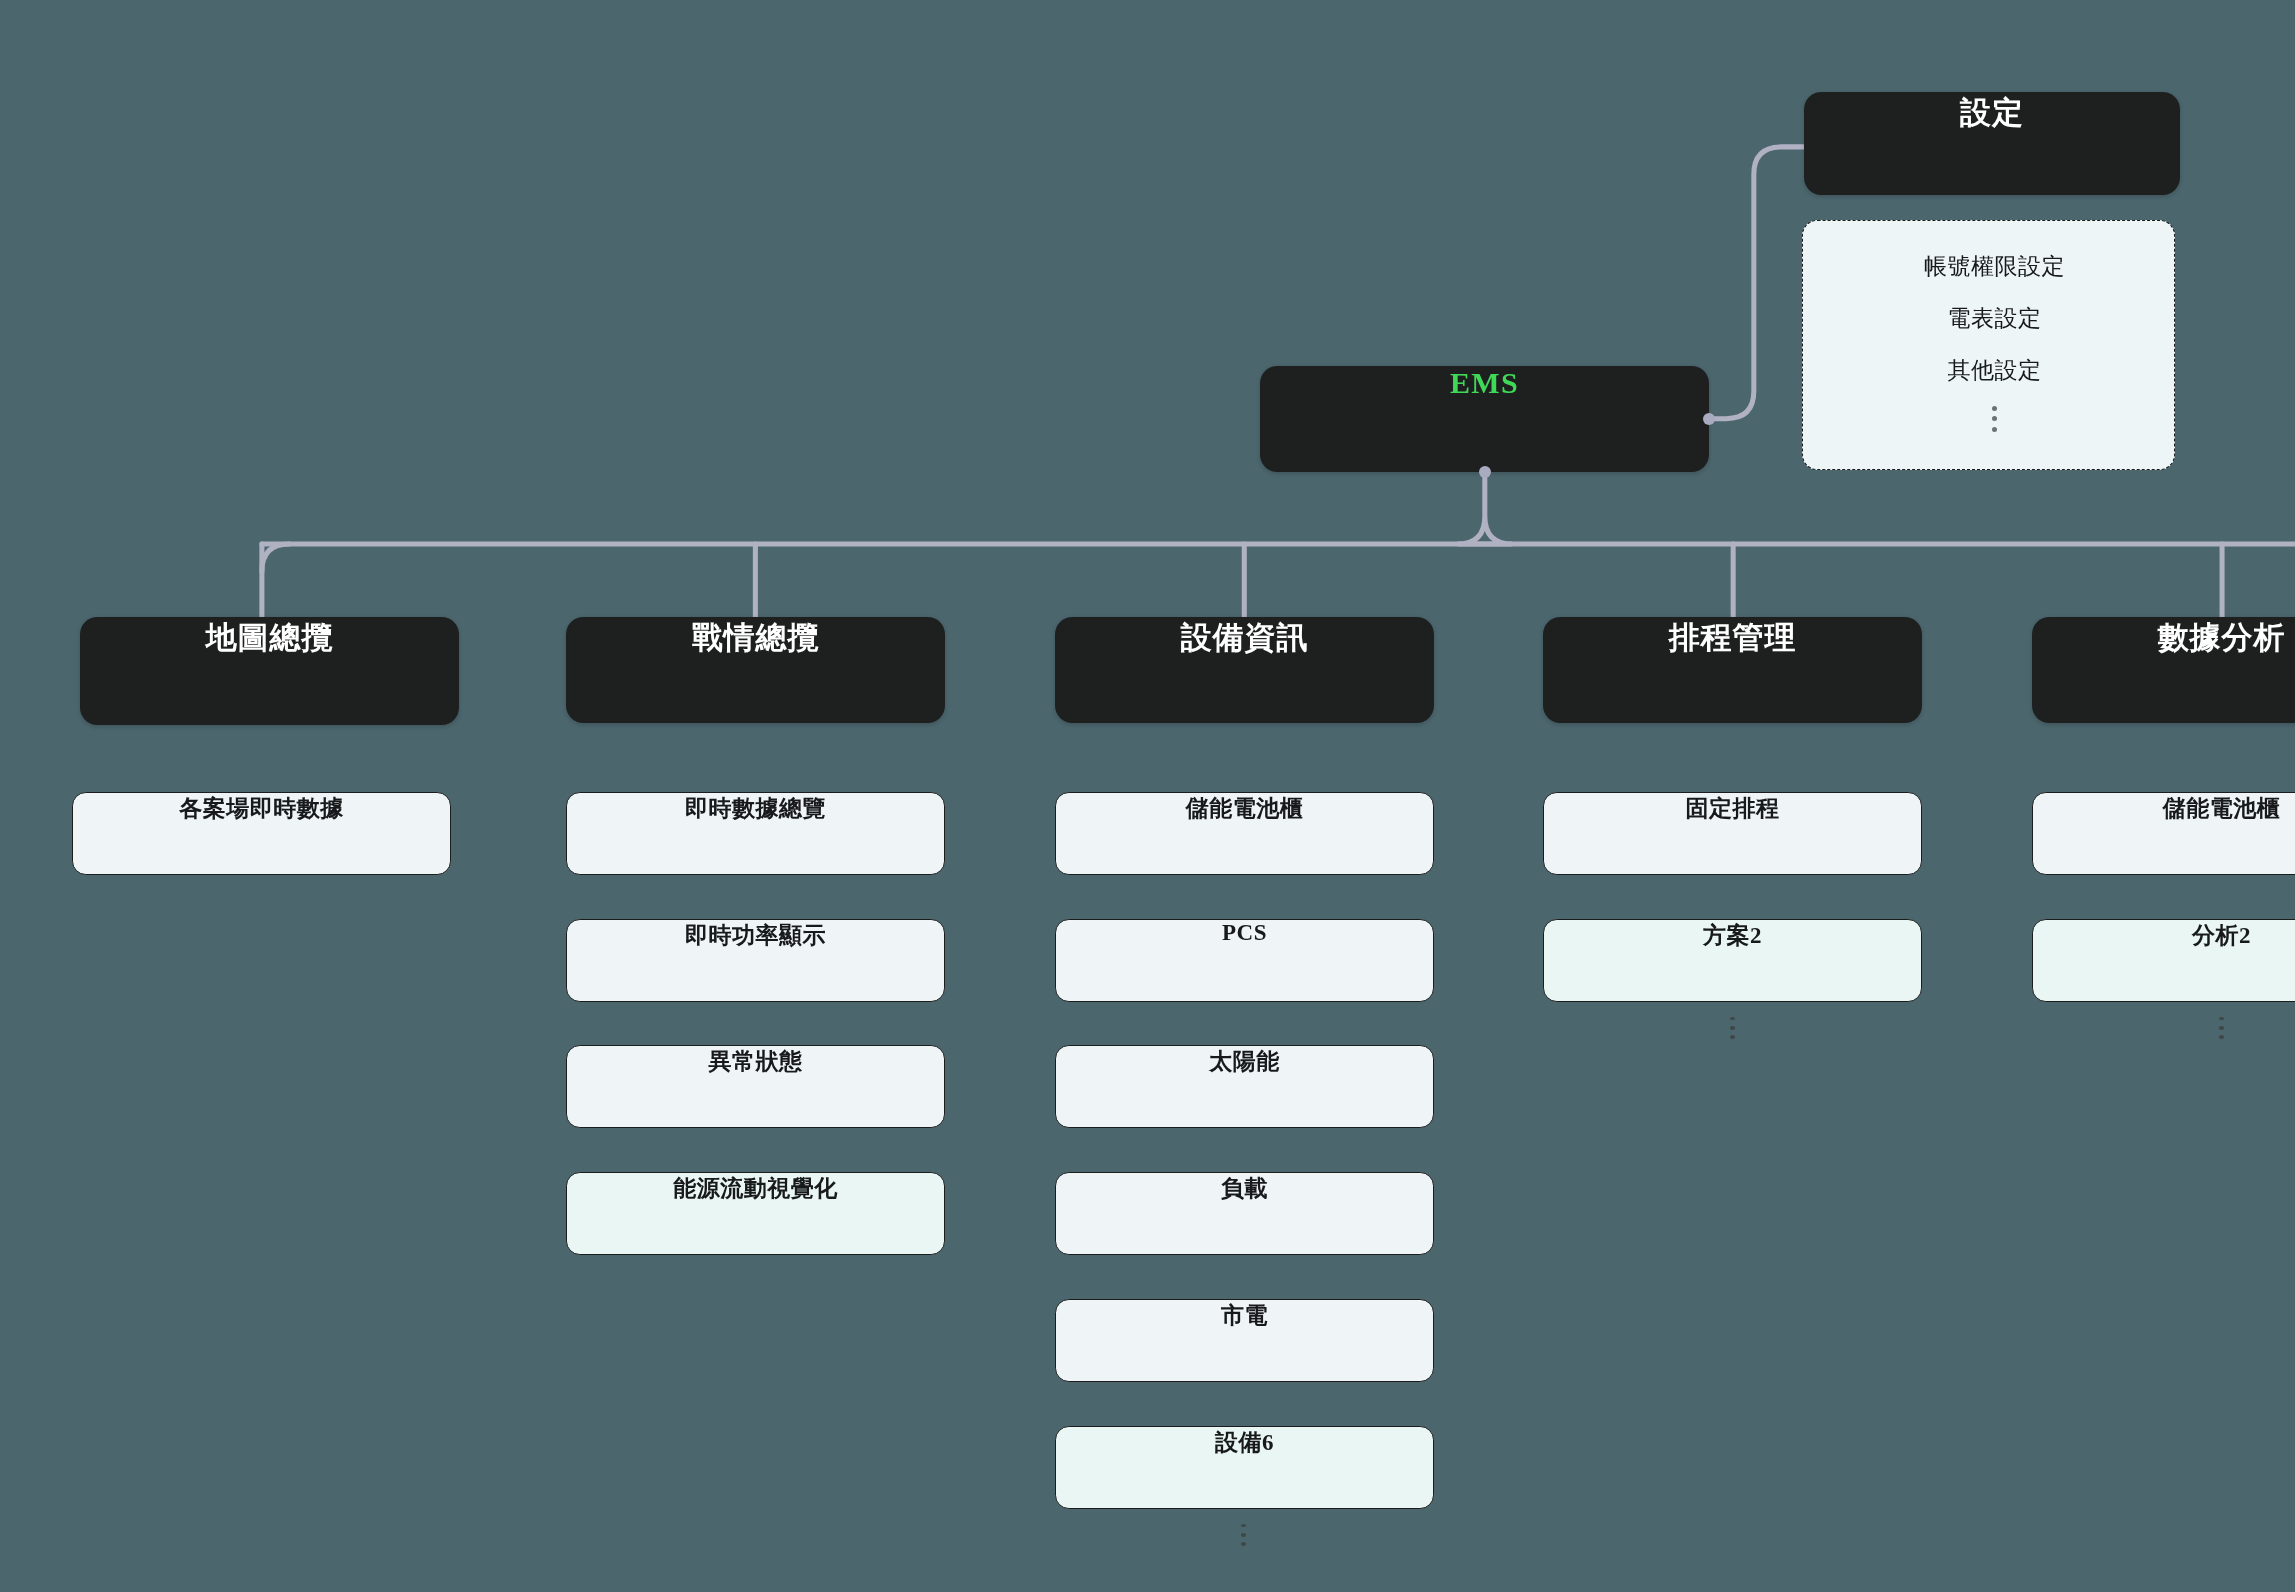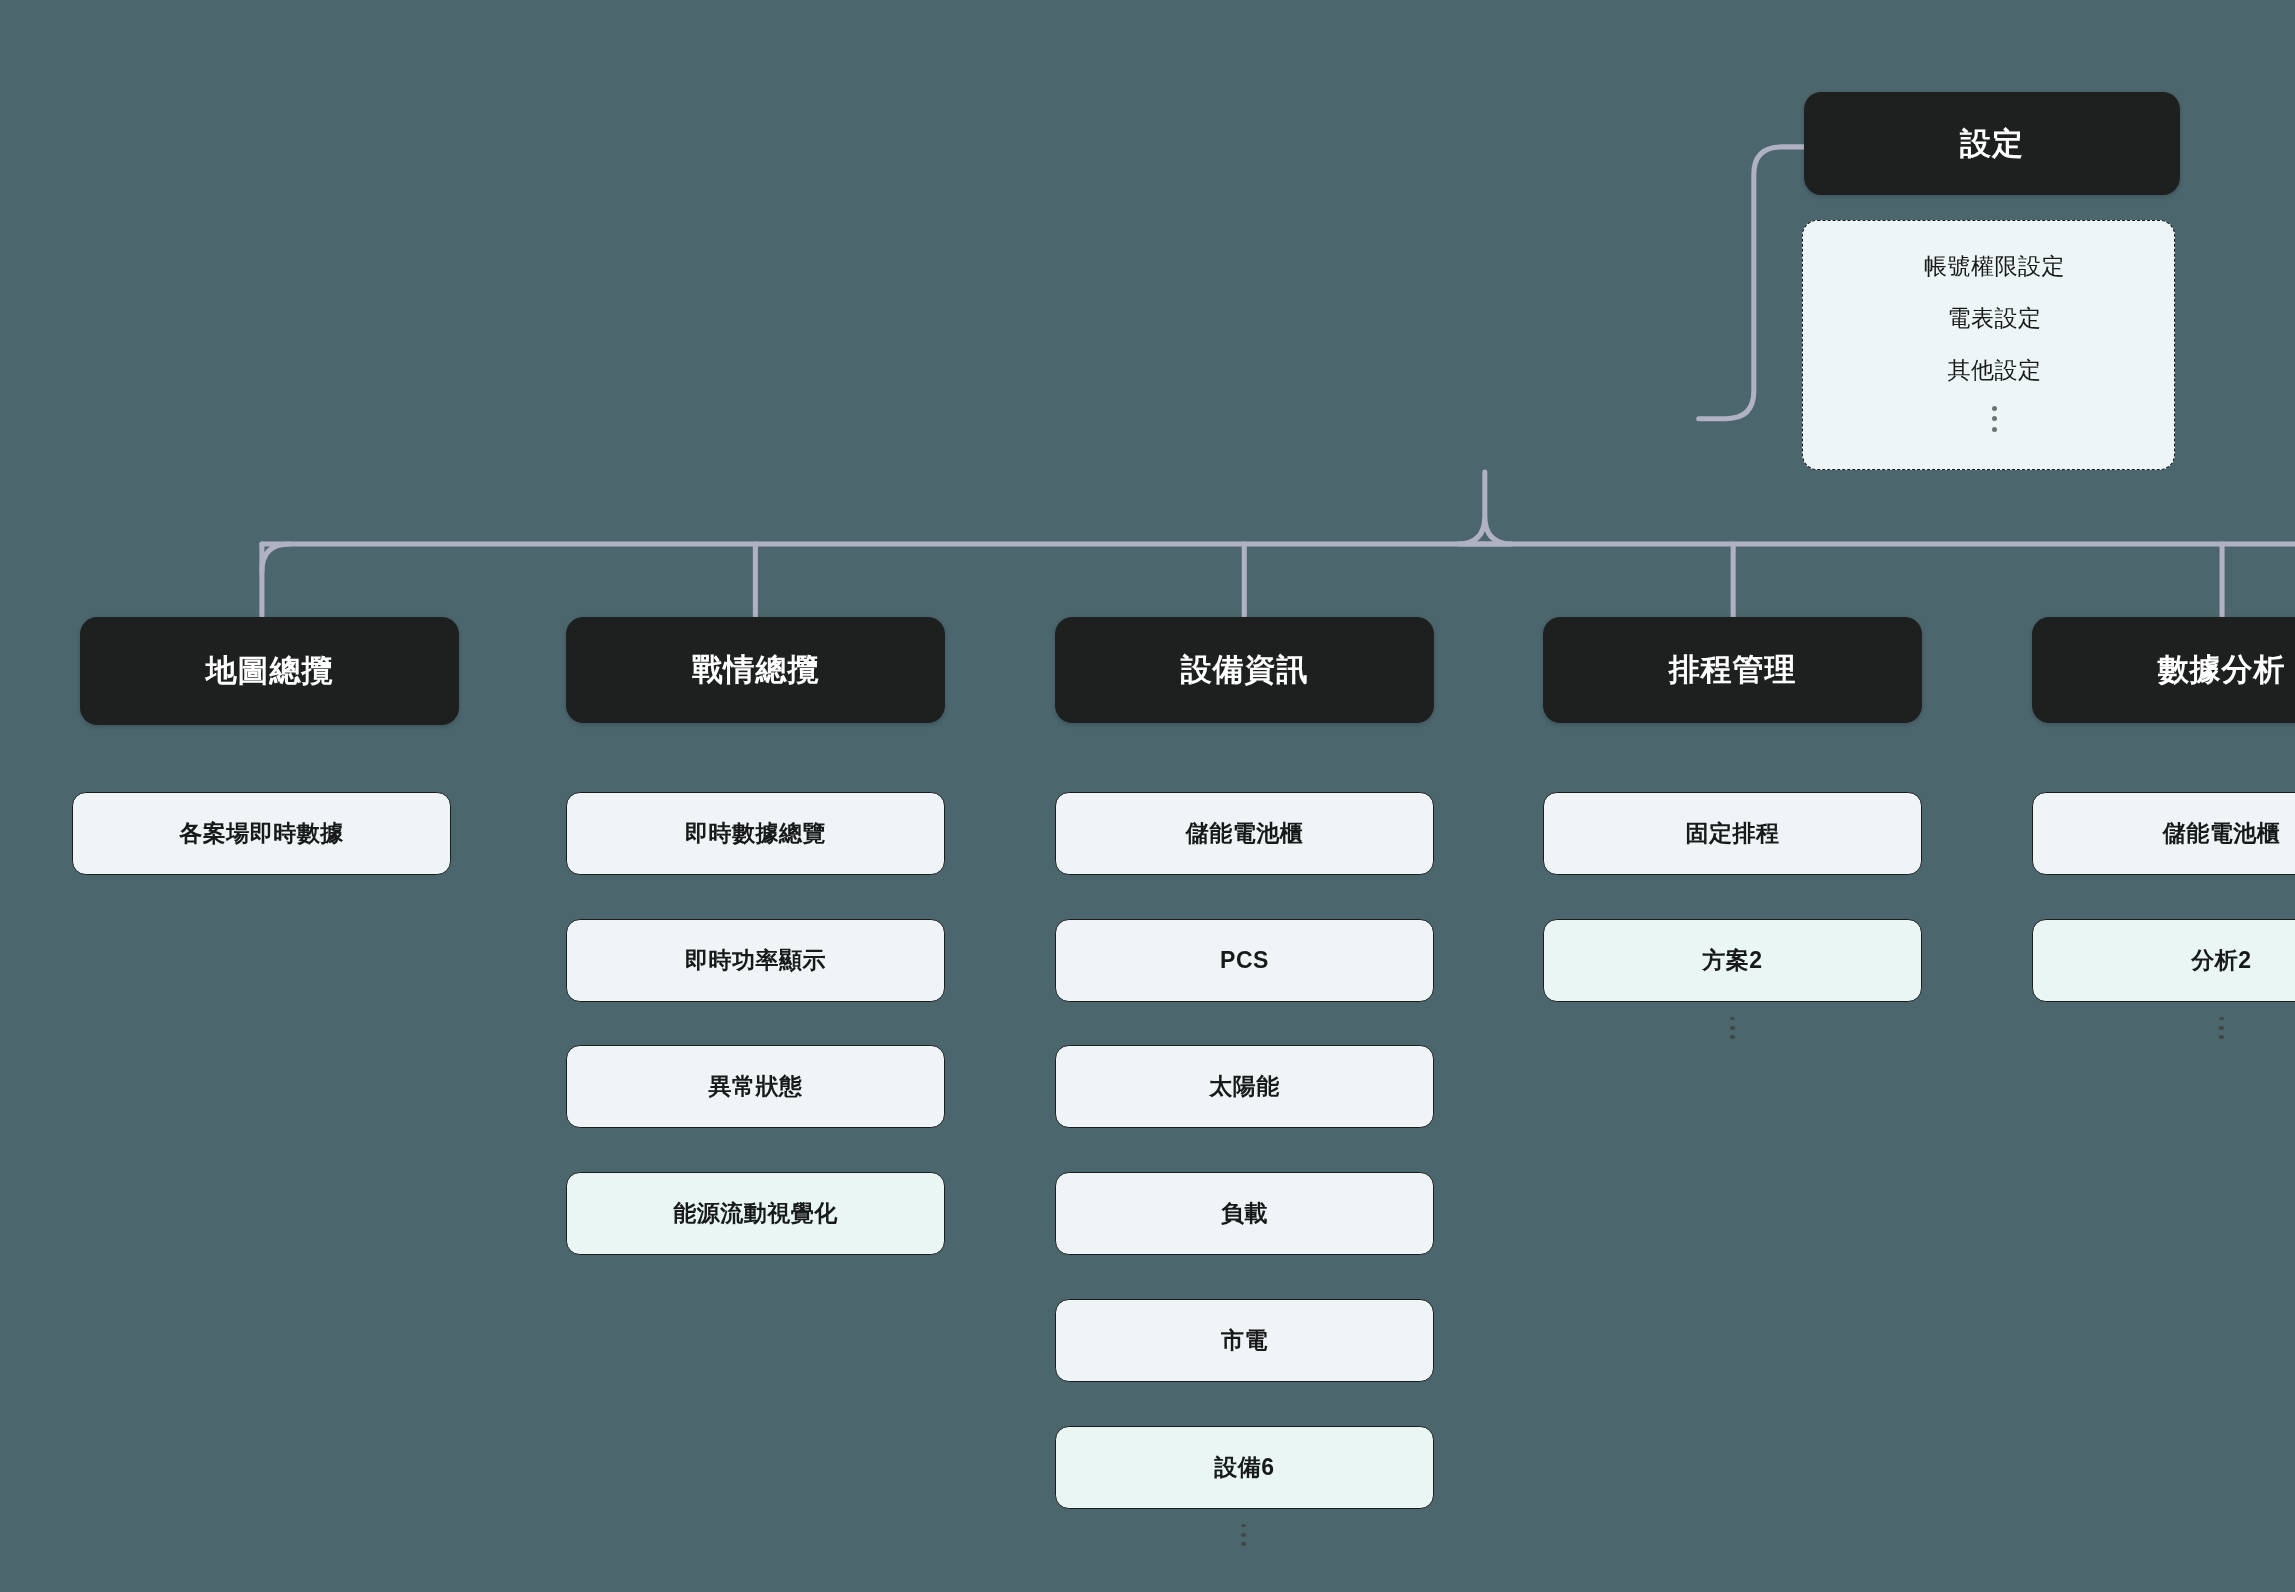--- a/index.html
+++ b/index.html
@@ -6,21 +6,21 @@
   body{
     width:2960px;height:1592px;
     background:#4c666e;
     font-family:"Liberation Sans","DejaVu Sans",sans-serif;
     overflow:hidden;position:relative;
   }
   #canvas{position:absolute;inset:0;}
   #edges{position:absolute;left:0;top:0;width:2960px;height:1592px;pointer-events:none;}
 
   
-  .node{position:absolute;box-sizing:border-box;display:flex;align-items:center;justify-content:center;}
+  .node{position:absolute;box-sizing:border-box;display:flex;align-items:flex-start;justify-content:center;font-family:Liberation Serif, serif;}
 
   .dark-node{
     background:#1e2020;border-radius:17.4px;color:#ffffff;
     font-size:31px;font-weight:bold;letter-spacing:0.9px;
     box-shadow:0 1.8px 4.6px rgba(0,0,0,.18);
   }
   .dark-node.root{color:#3fd957;font-size:30px;letter-spacing:1.4px;}
 
   .card{
     background:#eff5f7;border:1.4px solid #1b1d1d;border-radius:13.8px;
@@ -67,20 +67,25 @@
       <path d="M 4840 1185 V 1345"></path>
       <path d="M 5905 1185 V 1345"></path>
     </g>
 
     <g fill="none" stroke="#b0b1c2" stroke-width="11" stroke-linecap="round">
       <path d="M 630 1185 Q 570 1185 570 1245"></path>
       <path d="M 5845 1185 Q 5905 1185 5905 1245"></path>
     </g>
   </svg>
 
+  <div class="node dark-node root" style="left:1260px;top:366px;width:449px;height:106px;">
+    <span>EMS</span>
+    <span class="handle" style="right:-6px;top:calc(50% - 6px);"></span>
+    <span class="handle" style="left:calc(50% - 6px);bottom:-6px;"></span>
+  </div>
 
   <div class="node dark-node" style="left:1804px;top:92px;width:376px;height:103px;">
     <span>設定</span>
   </div>
 
   <div class="dashed-panel" style="left:1802px;top:220px;width:373px;height:250px;padding-left:12px;">
     <div class="pitem">帳號權限設定</div>
     <div class="pitem">電表設定</div>
     <div class="pitem">其他設定</div>
     <div class="vdots light" style="position:relative;margin-top:-8.3px;">

